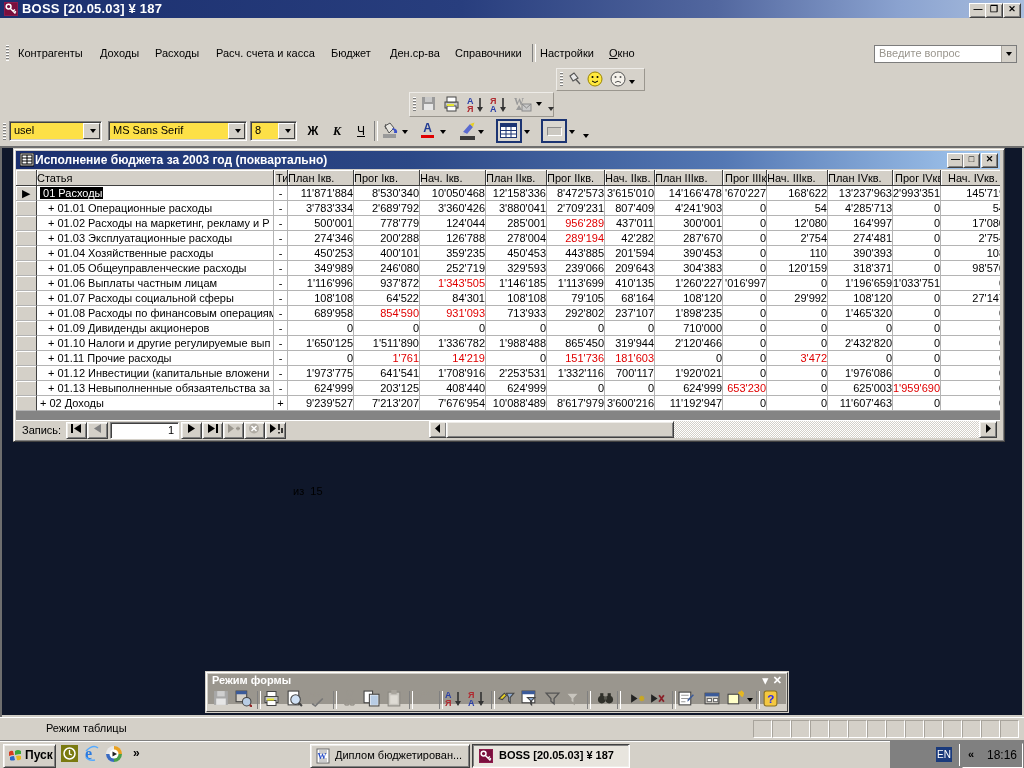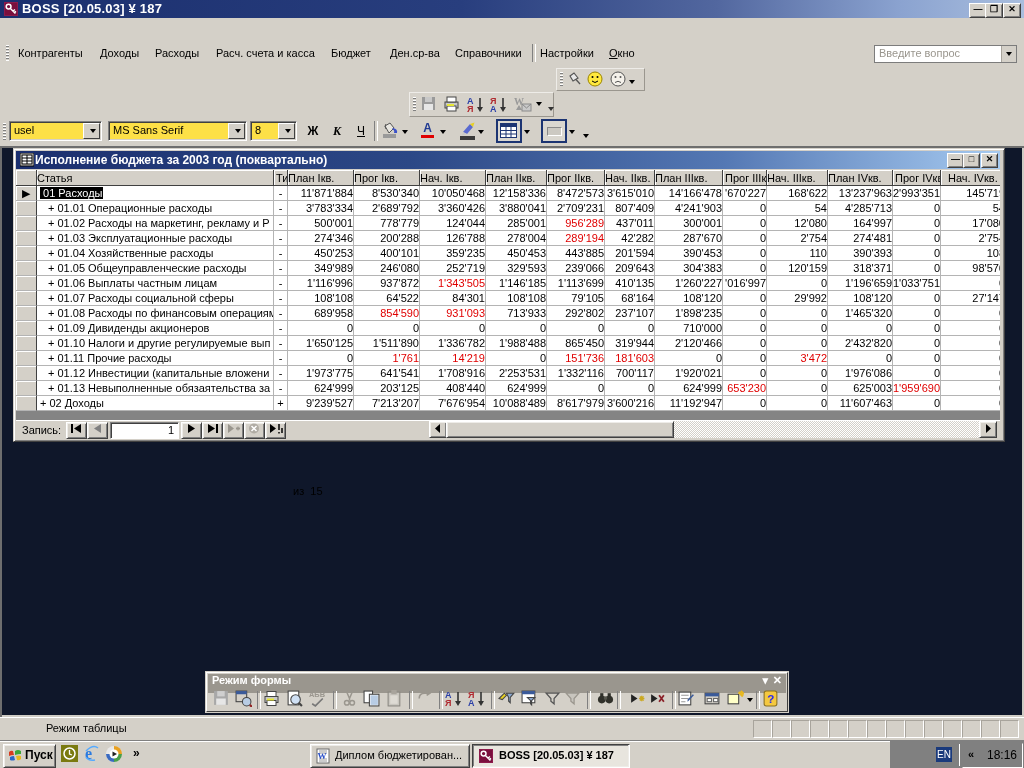--- a/index.html
+++ b/index.html
@@ -48,21 +48,21 @@
 td.num{text-align:right;padding-right:3px;}
 td.red{color:#e00000;}
 td.tc{text-align:center;}
 
 #navbar{left:2px;top:271px;width:984px;height:19px;background:#d4d0c8;box-shadow:inset 0 1px 0 #fff;}
 .nbtn{position:absolute;top:2px;height:15px;background:#d4d0c8;border:1px solid;border-color:#fff #404040 #404040 #fff;
  box-shadow:inset 1px 1px 0 #eeece8,inset -1px -1px 0 #808080;text-align:center;}
 
 #fltb{left:206px;top:526px;width:580px;height:38px;background:#d4d0c8;
  border:1px solid;border-color:#fff #404040 #404040 #fff;box-shadow:0 0 0 1px #d4d0c8;}
-#fltb .cap{position:absolute;left:1px;top:1px;right:1px;height:19px;background:#9a968e;color:#fff;font-weight:bold;
+#fltb .cap{position:absolute;left:1px;top:1px;right:1px;height:30px;background:#9a968e;color:#fff;font-weight:bold;
  font-size:11px;line-height:13px;padding-left:4px;}
 
 #statusbar{left:0;top:717px;width:1024px;height:23px;background:#d4d0c8;box-shadow:inset 0 1px 0 #fff;}
 #taskbar{left:0;top:740px;width:890px;height:28px;background:#d4d0c8;box-shadow:inset 0 1px 0 #fff;border-top:1px solid #808080;}
 .taskbtn{position:absolute;top:3px;height:22px;background:#d4d0c8;border:1px solid;border-color:#fff #404040 #404040 #fff;
  box-shadow:inset 1px 1px 0 #eeece8,inset -1px -1px 0 #808080;font-size:11px;}
 </style></head>
 <body>
 
 <div class="abs" id="titlebar">

